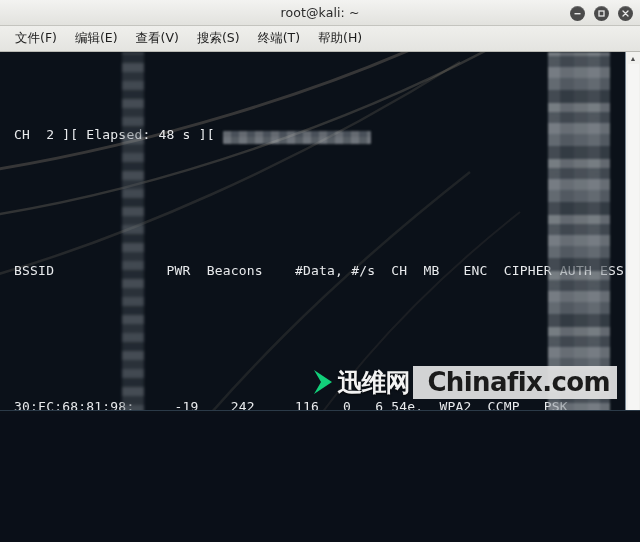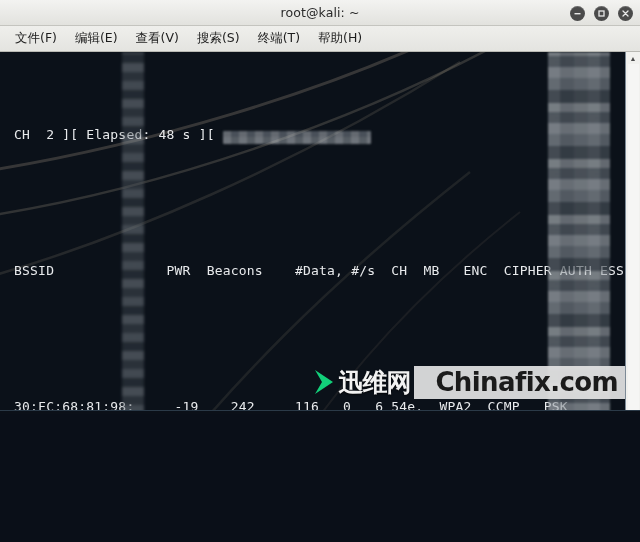--- a/index.html
+++ b/index.html
@@ -138,39 +138,39 @@
     cursor:pointer;
   }
   .sb-arrow{
     width:15px;height:12px;
     display:flex;align-items:center;justify-content:center;
     color:#4c4c4c;font-size:7px;line-height:1;
   }
   .sb-track{flex:1 1 auto;width:11px;background:#f6f6f4;}
   
   .watermark{
-    position:absolute;right:0;bottom:15px;
+    position:absolute;right:8px;bottom:15px;
     height:34px;display:flex;align-items:center;
     pointer-events:none;
   }
   .wm-arrow{
     width:26px;height:32px;display:flex;align-items:center;justify-content:center;
   }
   .wm-cn{
     font-family:"DejaVu Sans", sans-serif;
     font-size:25px;font-weight:bold;color:#f2f2f2;
     letter-spacing:-1px;
     text-shadow:0 1px 2px rgba(0,0,0,.8);
     padding-right:4px;
   }
   .wm-en{
     font-family:"DejaVu Sans", sans-serif;
     font-size:26px;font-weight:bold;color:#1b1b1b;
     background:rgba(228,228,228,.92);
-    padding:1px 7px 2px 21px;
+    padding:1px 7px 2px 14px;
     letter-spacing:-.6px;
   }
   .bottom-edge{
     position:absolute;left:0;right:0;bottom:0;height:3px;
     background:#0b1018;border-top:1px solid #2b3a48;
   }
 </style>
 </head>
 <body>
 

